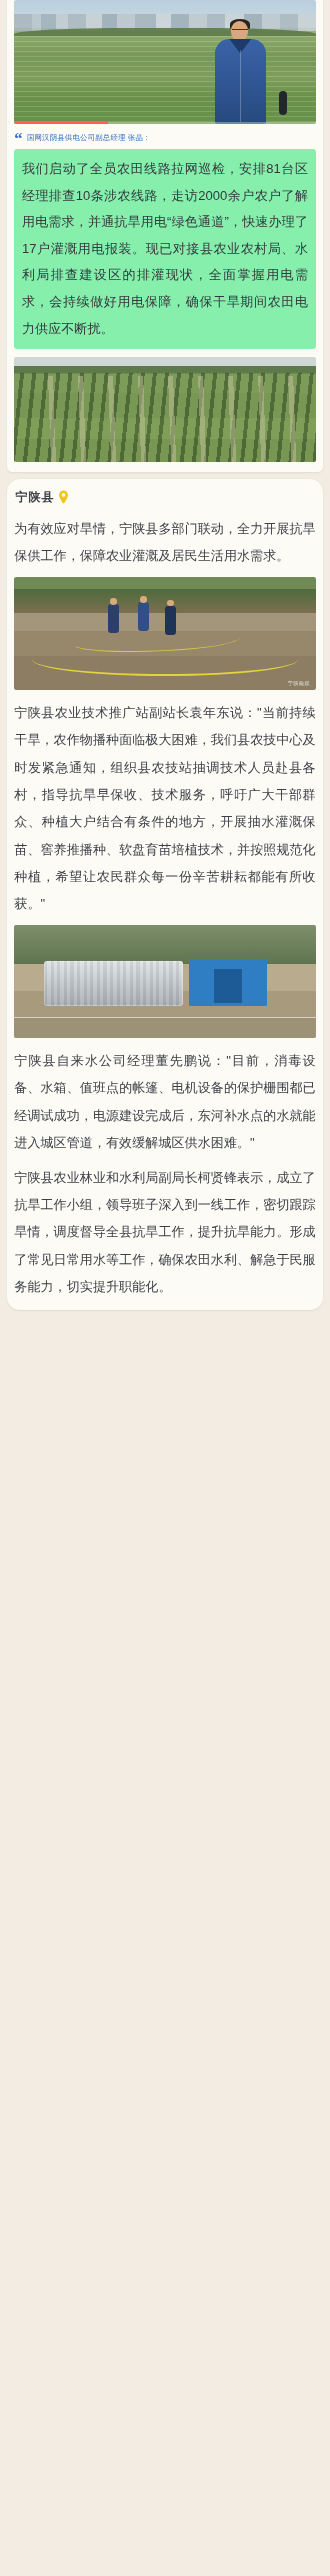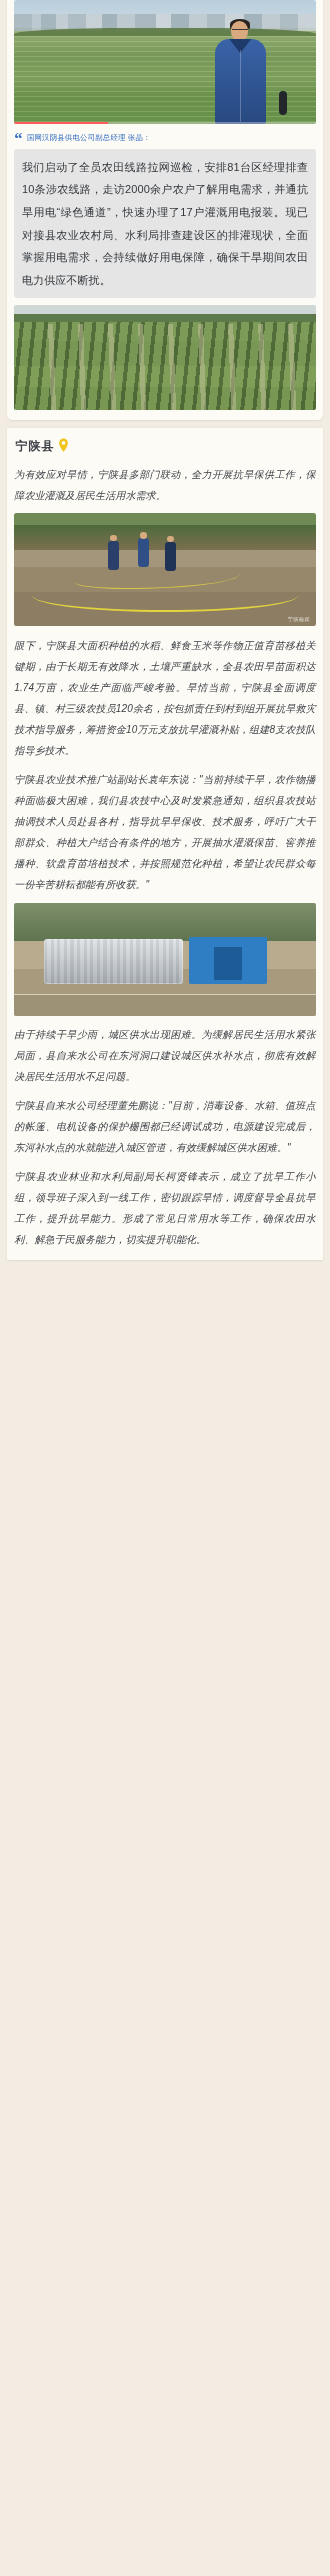--- a/index.html
+++ b/index.html
@@ -13,21 +13,21 @@
     width: 330px;
     margin: 0 auto;
     background: #f2ece2;
     position: relative;
     padding: 0 0 11px 0;
   }
 
   
   .card {
     background: #fdfbf6;
-    border-radius: 1px;
+    border-radius: 13px;
     margin: 7.7px 6.6px;
     padding: 7.7px 7.7px 10px 7.7px;
     box-shadow: 0 0.6px 1.7px rgba(120,100,70,0.13);
     position: relative;
   }
   .card.first { margin-top: 0; border-radius: 0 0 5.5px 5.5px; padding-top: 0; }
 
   
   .photo {
     width: 100%;
@@ -126,25 +126,25 @@
   .quote-title {
     color: #2f6bbf;
     font-size: 7.4px;
     font-weight: normal;
     line-height: 1.55;
     letter-spacing: 0.2px;
   }
 
   
   .quote-body {
-    background: #e5e5e5;
+    background: #86efac;
     border-radius: 3.3px;
     padding: 6.6px 7.7px;
     color: #33383d;
-    font-size: 11px;
+    font-size: 13px;
     line-height: 2.05;
     text-align: justify;
     letter-spacing: 0.1px;
   }
 
   
   .photo-nursery {
     height: 105px;
     margin-top: 7.7px;
     background:
@@ -182,26 +182,25 @@
   .section-title {
     font-size: 12px;
     font-weight: bold;
     color: #3f4248;
     letter-spacing: 1.1px;
   }
   .pin-icon { flex: 0 0 auto; }
 
   p.para {
     color: #3c4046;
-    font-size: 10px;
+    font-size: 13px;
     line-height: 2.1;
     text-align: justify;
     margin: 0 0 7.7px 0;
     letter-spacing: 0.1px;
-    font-style: italic;
   }
   p.para:last-child { margin-bottom: 0; }
 
   
   .photo-work {
     height: 113px;
     margin: 2.2px 0 8.8px 0;
     background:
       linear-gradient(to bottom,
         #6f8a54 0 12%,
@@ -337,33 +336,31 @@
     <div class="photo photo-work">
       <div class="bank"></div>
       <div class="worker w1"></div>
       <div class="worker w2"></div>
       <div class="worker w3"></div>
       <div class="hose2"></div>
       <div class="hose"></div>
       <div class="wm">宁陕融媒</div>
     </div>
 
-    <p class="para">眼下，宁陕县大面积种植的水稻、鲜食玉米等作物正值育苗移植关键期，由于长期无有效降水，土壤严重缺水，全县农田旱苗面积达1.74万亩，农业生产面临严峻考验。旱情当前，宁陕县全面调度县、镇、村三级农技员120余名，按包抓责任到村到组开展抗旱救灾技术指导服务，筹措资金10万元支放抗旱灌溉补贴，组建8支农技队指导乡技术。</p>
     <p class="para">宁陕县农业技术推广站副站长袁年东说："当前持续干旱，农作物播种面临极大困难，我们县农技中心及时发紧急通知，组织县农技站抽调技术人员赴县各村，指导抗旱早保收、技术服务，呼吁广大干部群众、种植大户结合有条件的地方，开展抽水灌溉保苗、窖养推播种、软盘育苗培植技术，并按照规范化种植，希望让农民群众每一份辛苦耕耘都能有所收获。"</p>
 
     <div class="photo photo-tank">
       <div class="hill"></div>
       <div class="tank"></div>
       <div class="cabin">
         <div class="door"></div>
       </div>
       <div class="fence"></div>
       <div class="ground"></div>
     </div>
 
-    <p class="para">由于持续干旱少雨，城区供水出现困难。为缓解居民生活用水紧张局面，县自来水公司在东河洞口建设城区供水补水点，彻底有效解决居民生活用水不足问题。</p>
     <p class="para">宁陕县自来水公司经理董先鹏说："目前，消毒设备、水箱、值班点的帐篷、电机设备的保护栅围都已经调试成功，电源建设完成后，东河补水点的水就能进入城区管道，有效缓解城区供水困难。"</p>
     <p class="para">宁陕县农业林业和水利局副局长柯贤锋表示，成立了抗旱工作小组，领导班子深入到一线工作，密切跟踪旱情，调度督导全县抗旱工作，提升抗旱能力。形成了常见日常用水等工作，确保农田水利、解急于民服务能力，切实提升职能化。</p>
 
   </div>
 
 </div>
 
 
 </body></html>

